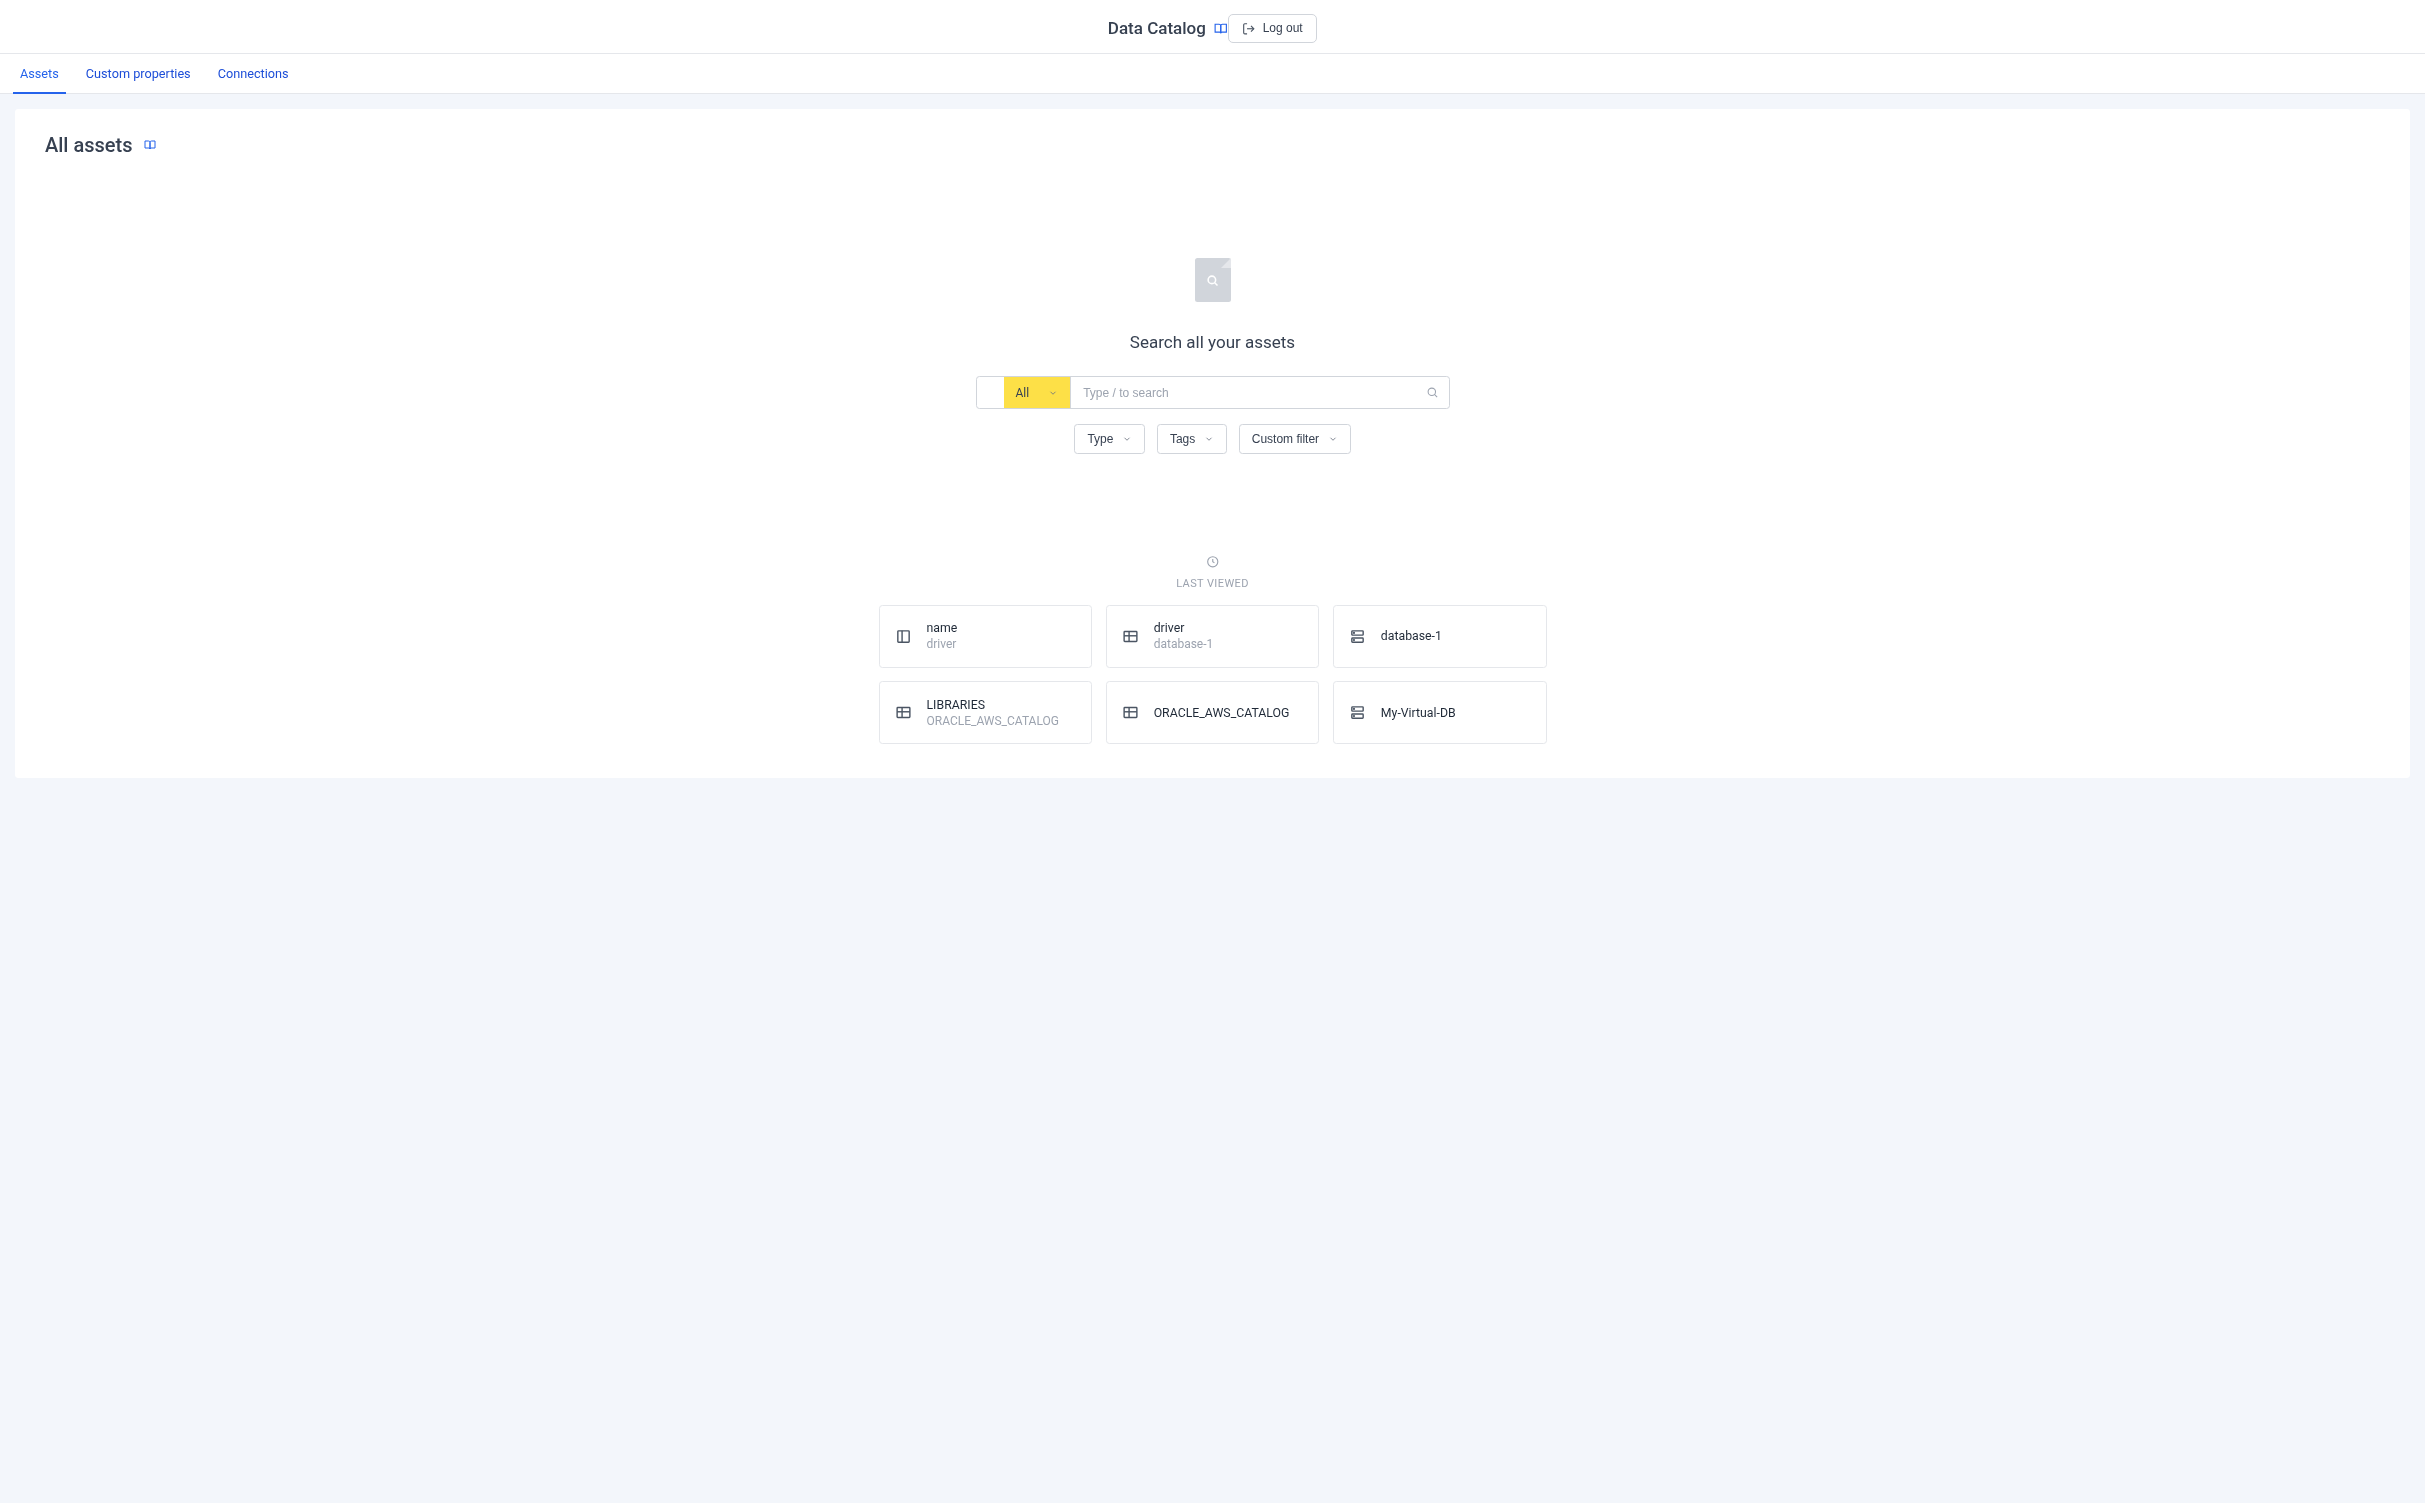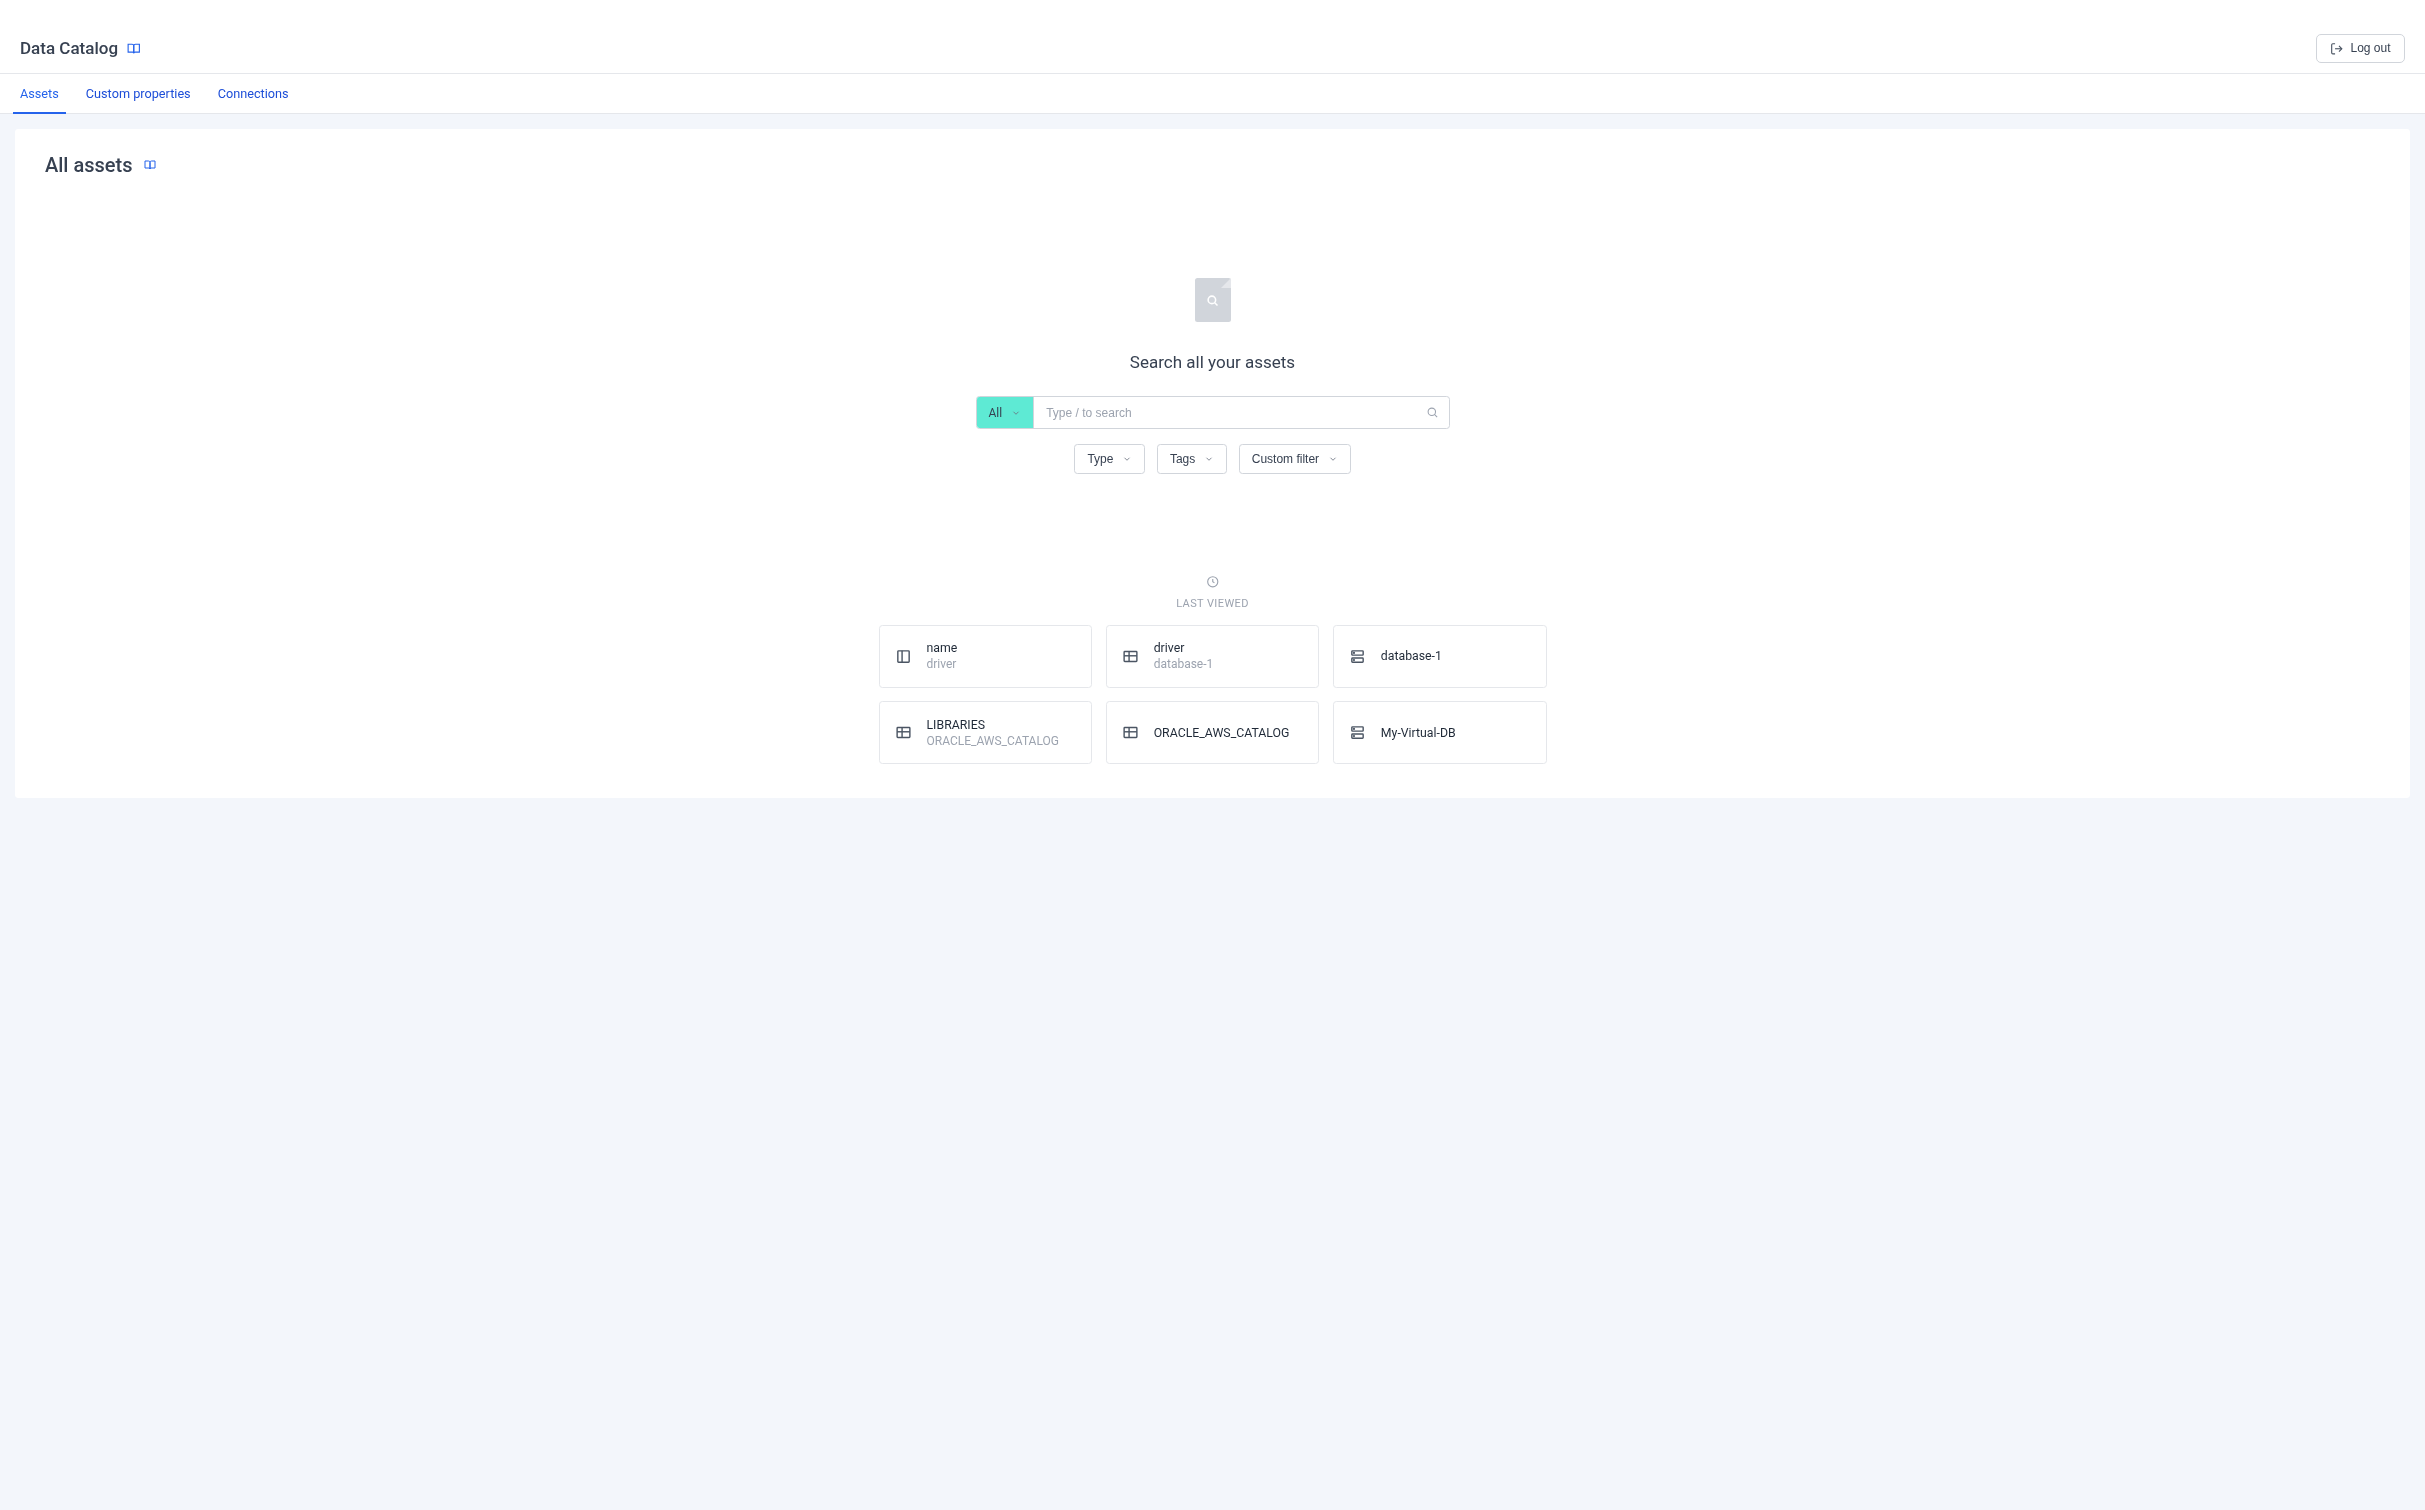--- a/index.html
+++ b/index.html
@@ -5,24 +5,23 @@
   * { box-sizing: border-box; margin: 0; padding: 0; }
   body {
     font-family: -apple-system, BlinkMacSystemFont, "Segoe UI", Roboto, Helvetica, Arial, sans-serif;
     background: #fff;
     color: #1f2937;
     font-size: 12px;
   }
   .header {
     display: flex;
     align-items: center;
-    justify-content: space-between;
+    justify-content: center;
     padding: 13.5px 20px 10px 20px;
     border-bottom: 0.8px solid #e5e7eb;
-    margin-top: 20px;
   }
   .header-left {
     display: flex;
     align-items: center;
     gap: 8.5px;
   }
   .app-title {
     font-size: 17px;
     font-weight: 500;
     color: #374151;
@@ -112,27 +111,28 @@
   .search-row {
     display: flex;
     width: 474px;
     border: 0.8px solid #d1d5db;
     border-radius: 3.4px;
     overflow: hidden;
   }
   .search-scope {
     display: flex;
     align-items: center;
-    gap: 9px;
+    gap: 19px;
     padding: 8.5px 12px;
     border-right: 0.8px solid #d1d5db;
     font-size: 12px;
     color: #374151;
-    background: #5eead4;
-    cursor: pointer;
+    background: #fde047;
+    cursor: pointer;
+    margin-left: 27px;
   }
   .search-input {
     flex: 1;
     border: none;
     outline: none;
     padding: 8.5px 12px;
     font-size: 12px;
   }
   .search-input::placeholder { color: #9ca3af; }
   .search-glass {

